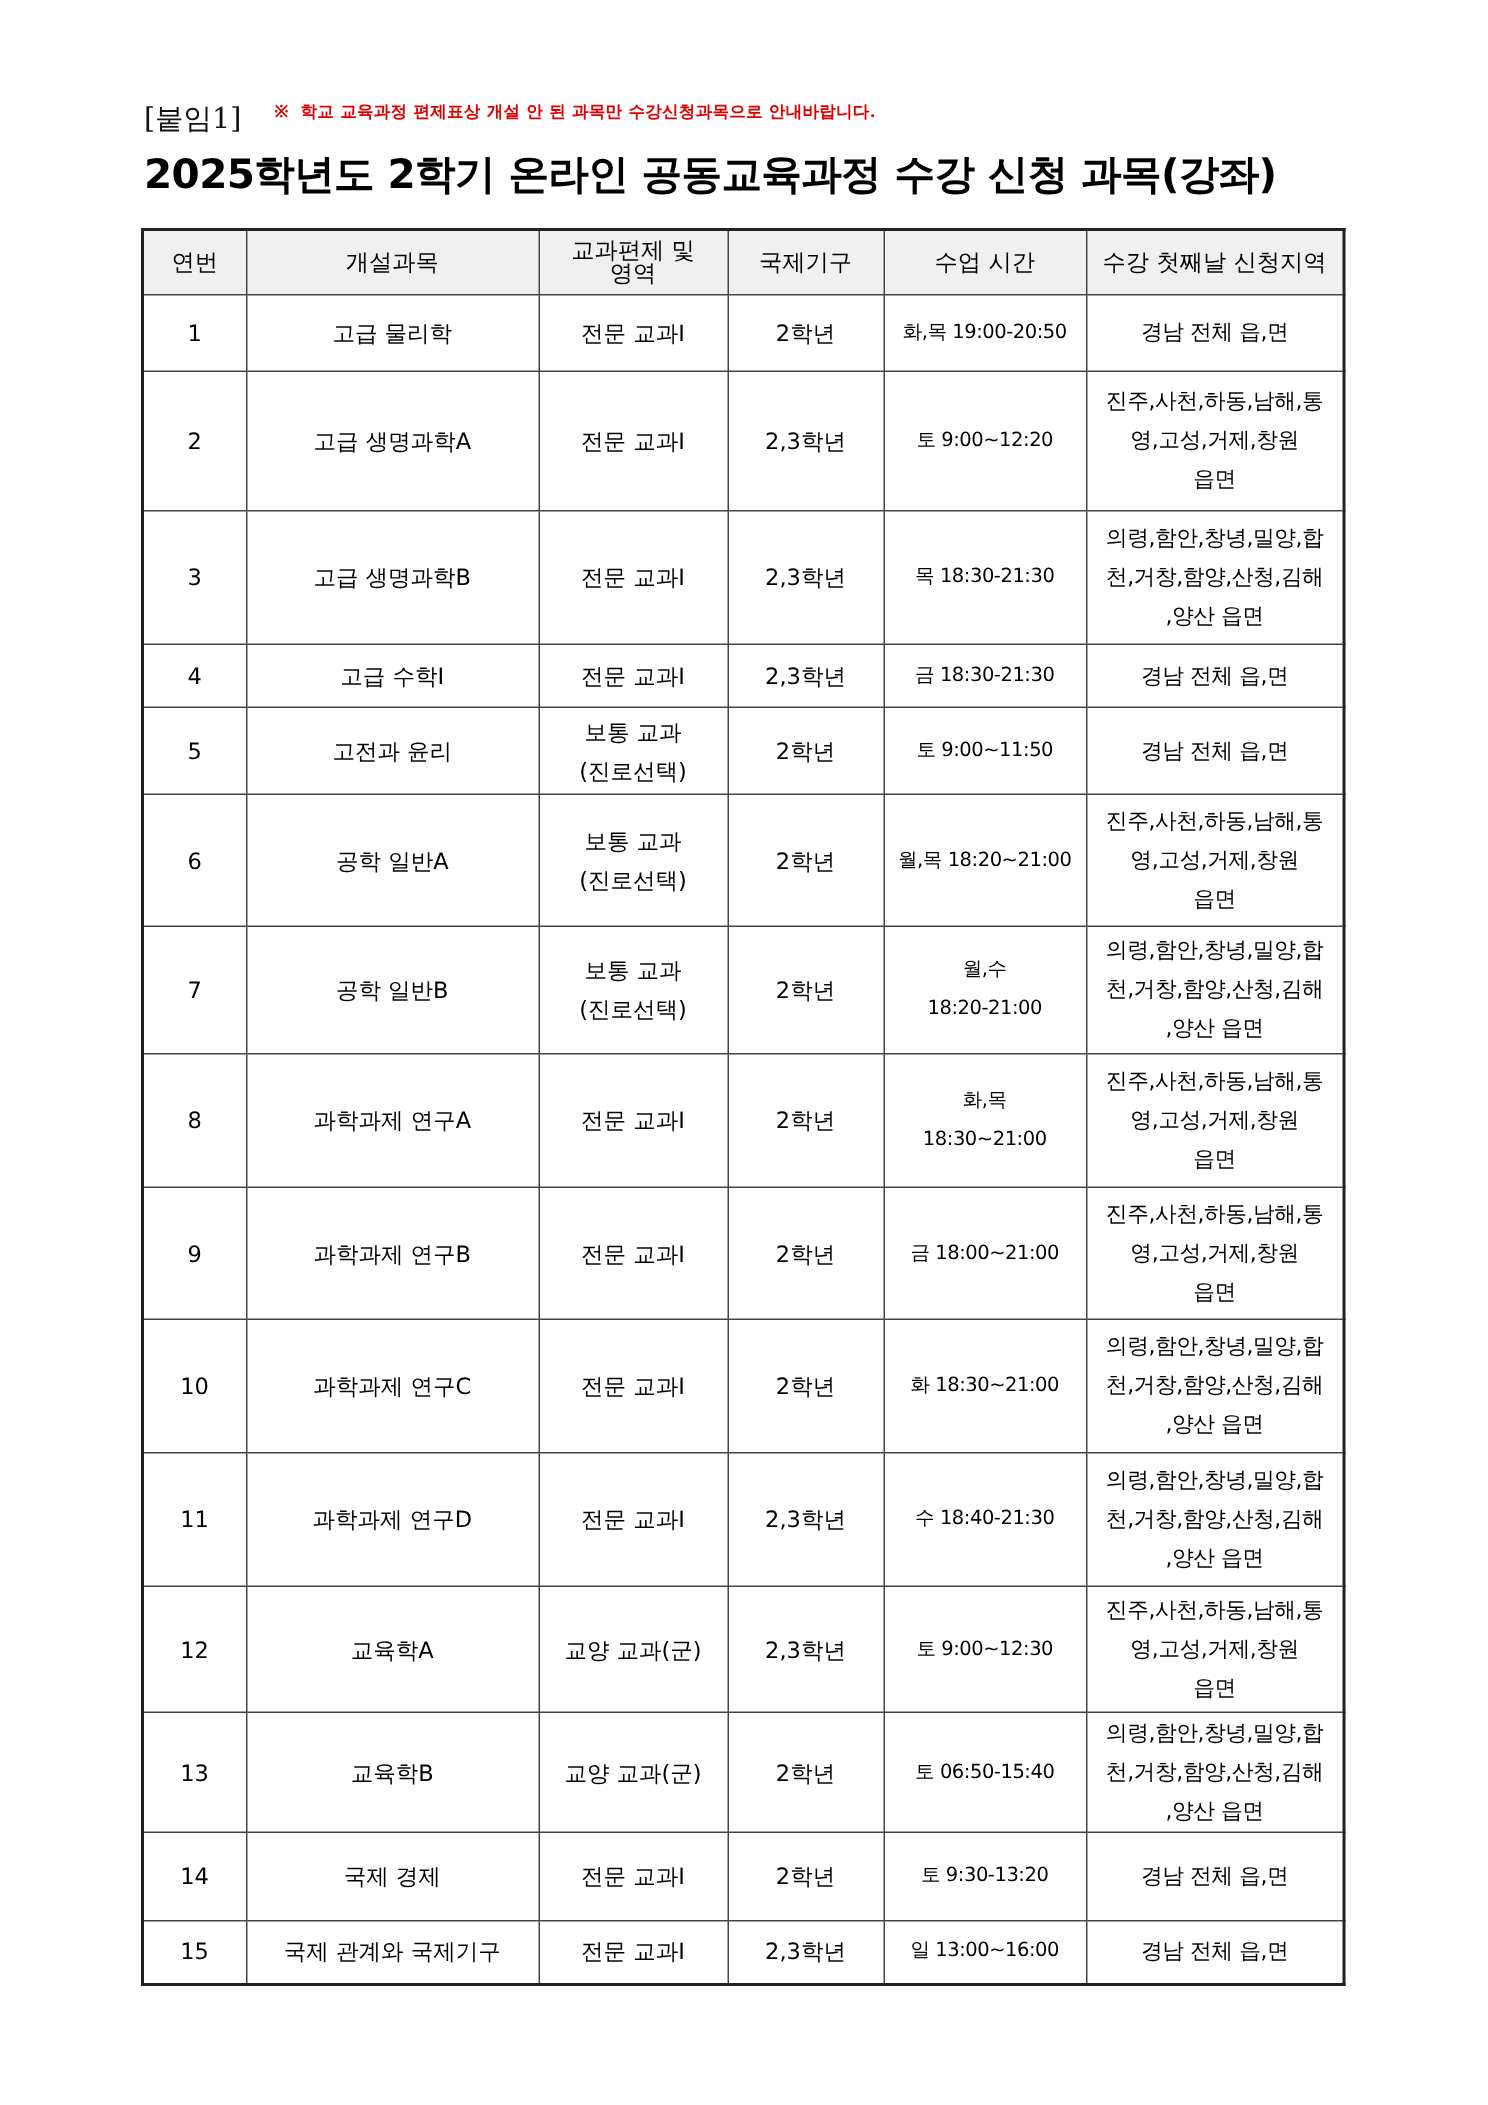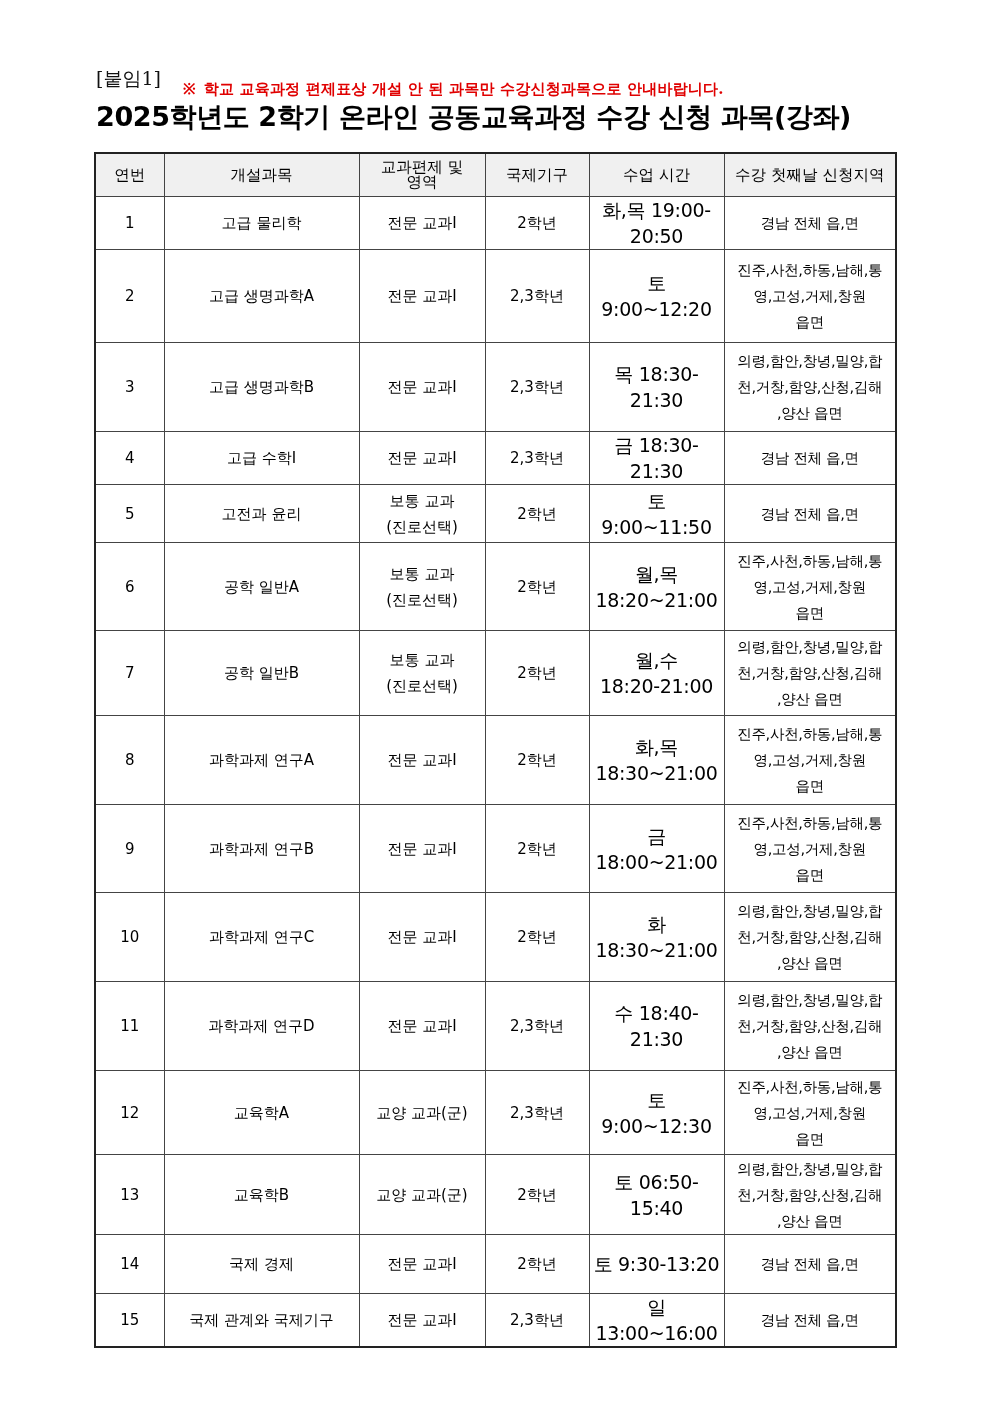--- a/index.html
+++ b/index.html
@@ -25,25 +25,24 @@
       white-space: nowrap;
     }
     .attach-label {
       font-family: "DejaVu Serif", "Liberation Serif", serif;
       font-size: 19px;
       color: #111;
       margin-right: 22px;
     }
     .attach-note {
       font-family: "DejaVu Serif", "Liberation Serif", serif;
-      font-size: 15px;
+      font-size: 11px;
       font-weight: bold;
       color: #e00000;
       letter-spacing: 0.2px;
-      margin-top: 12px;
     }
     .attach-note .mark {
       margin-right: 8px;
     }
     .page-title {
       position: absolute;
       left: 96px;
       top: 97px;
       width: 804px;
       height: 40px;
@@ -82,21 +81,21 @@
     table.course-table th.two-line {
       line-height: 15px;
     }
     table.course-table td.region {
       line-height: 26px;
       padding: 0;
       font-size: 14.5px;
       letter-spacing: -0.3px;
     }
     table.course-table td.time {
-      font-size: 19px;
+      font-size: 13px;
       letter-spacing: -0.3px;
       white-space: normal;
     }
     .col-no { width: 69px; }
     .col-subject { width: 195px; }
     .col-area { width: 126px; }
     .col-grade { width: 104px; }
     .col-time { width: 135px; }
     .col-region { width: 172px; }
   </style>

